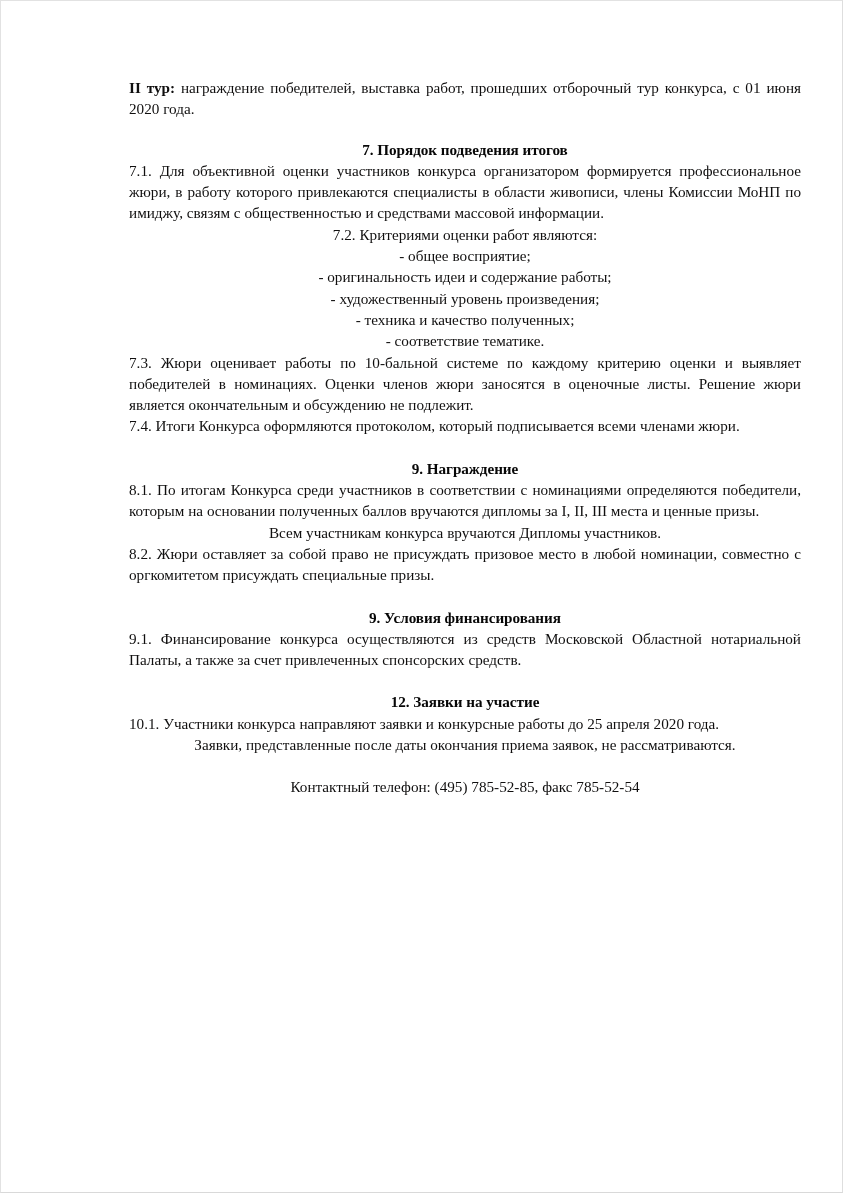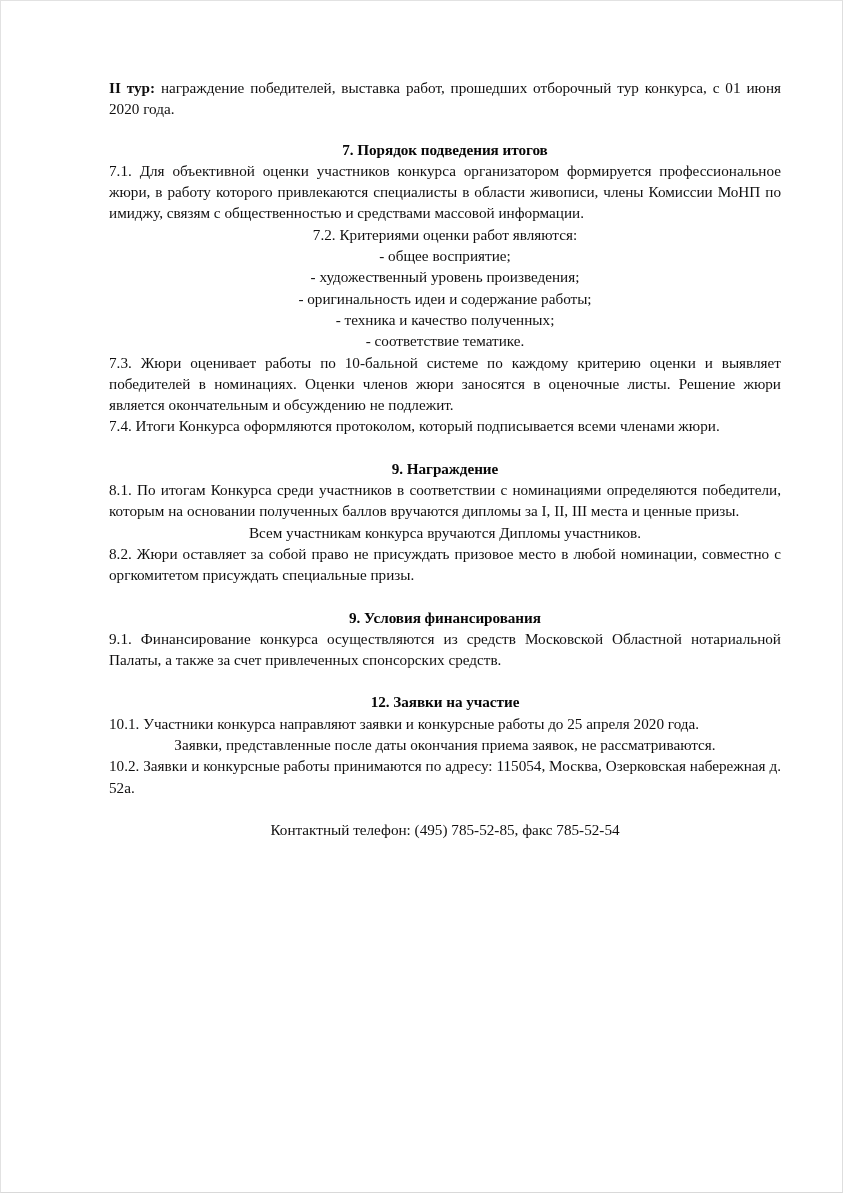--- a/index.html
+++ b/index.html
@@ -21,21 +21,21 @@
     width: 843px;
     height: 1193px;
     background: #ffffff;
     border: 1px solid #e2e2e2;
     border-right-color: #dedede;
     border-bottom-color: #d9d9d9;
   }
 
   .doc-body {
     position: absolute;
-    left: 108px;
+    left: 128px;
     top: 76px;
     width: 672px;
   }
 
   
   .para {
     margin: 0;
     font-size: 15.2px;
     line-height: 21.3px;
     color: #100f0f;
@@ -79,22 +79,22 @@
   <div class="doc-body">
 
     <p class="para"><span class="lead-bold">II тур:</span><span> награждение победителей, выставка работ, прошедших отборочный тур конкурса, с 01 июня 2020 года.</span></p>
 
     <div class="gap-md"></div>
 
     <p class="heading">7. Порядок подведения итогов</p>
     <p class="para">7.1. Для объективной оценки участников конкурса организатором формируется профессиональное жюри, в работу которого привлекаются специалисты в области живописи, члены Комиссии МоНП по имиджу, связям с общественностью и средствами массовой информации.</p>
     <p class="para left">7.2. Критериями оценки работ являются:</p>
     <p class="bullet-line">- общее восприятие;</p>
+    <p class="bullet-line">- оригинальность идеи и содержание работы;</p>
     <p class="bullet-line">- художественный уровень произведения;</p>
-    <p class="bullet-line">- оригинальность идеи и содержание работы;</p>
     <p class="bullet-line">- техника и качество полученных;</p>
     <p class="bullet-line">- соответствие тематике.</p>
     <p class="para">7.3. Жюри оценивает работы по 10-бальной системе по каждому критерию оценки и выявляет победителей в номинациях. Оценки членов жюри заносятся в оценочные листы. Решение жюри является окончательным и обсуждению не подлежит.</p>
     <p class="para">7.4. Итоги Конкурса оформляются протоколом, который подписывается всеми членами жюри.</p>
 
     <div class="gap-lg"></div>
 
     <p class="heading">9. Награждение</p>
     <p class="para">8.1. По итогам Конкурса среди участников в соответствии с номинациями определяются победители, которым на основании полученных баллов вручаются дипломы за I, II, III места и ценные призы.</p>
     <p class="para left">Всем участникам конкурса вручаются Дипломы участников.</p>
@@ -103,20 +103,19 @@
     <div class="gap-lg"></div>
 
     <p class="heading">9. Условия финансирования</p>
     <p class="para">9.1. Финансирование конкурса осуществляются из средств Московской Областной нотариальной Палаты, а также за счет привлеченных спонсорских средств.</p>
 
     <div class="gap-lg"></div>
 
     <p class="heading">12. Заявки на участие</p>
     <p class="para">10.1. Участники конкурса направляют заявки и конкурсные работы до 25 апреля 2020 года.</p>
     <p class="para left">Заявки, представленные после даты окончания приема заявок, не рассматриваются.</p>
-    <p class="para">10.2. Заявки и конкурсные работы принимаются по адресу: 115054, Москва, Озерковская набережная д. 52а.</p>
 
     <div class="gap-lg"></div>
 
     <p class="para left">Контактный телефон: (495) 785-52-85, факс 785-52-54</p>
 
   </div>
 </div>
 
 </body></html>

